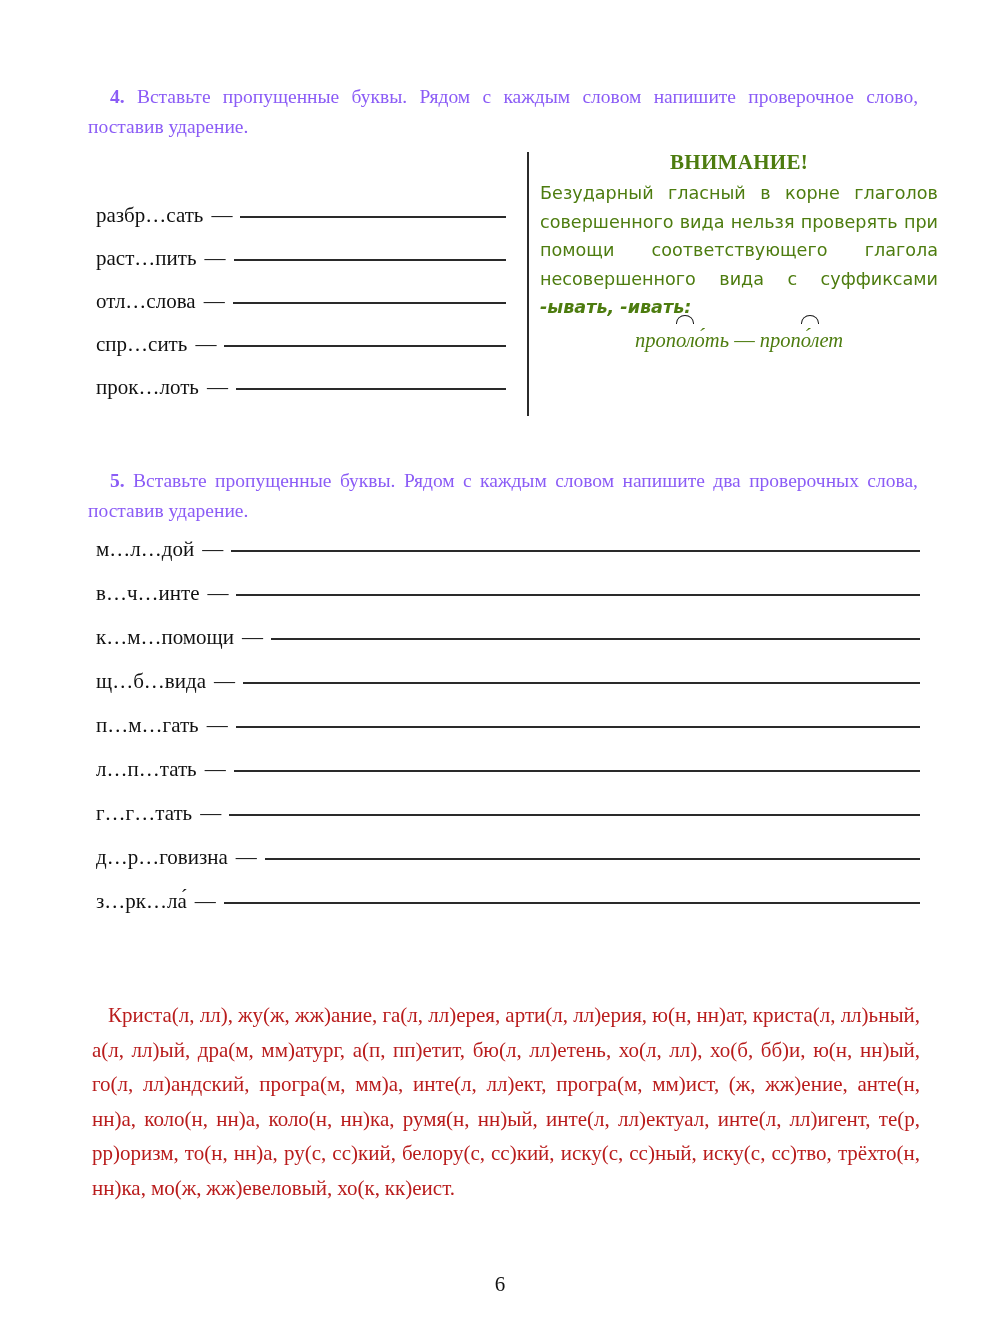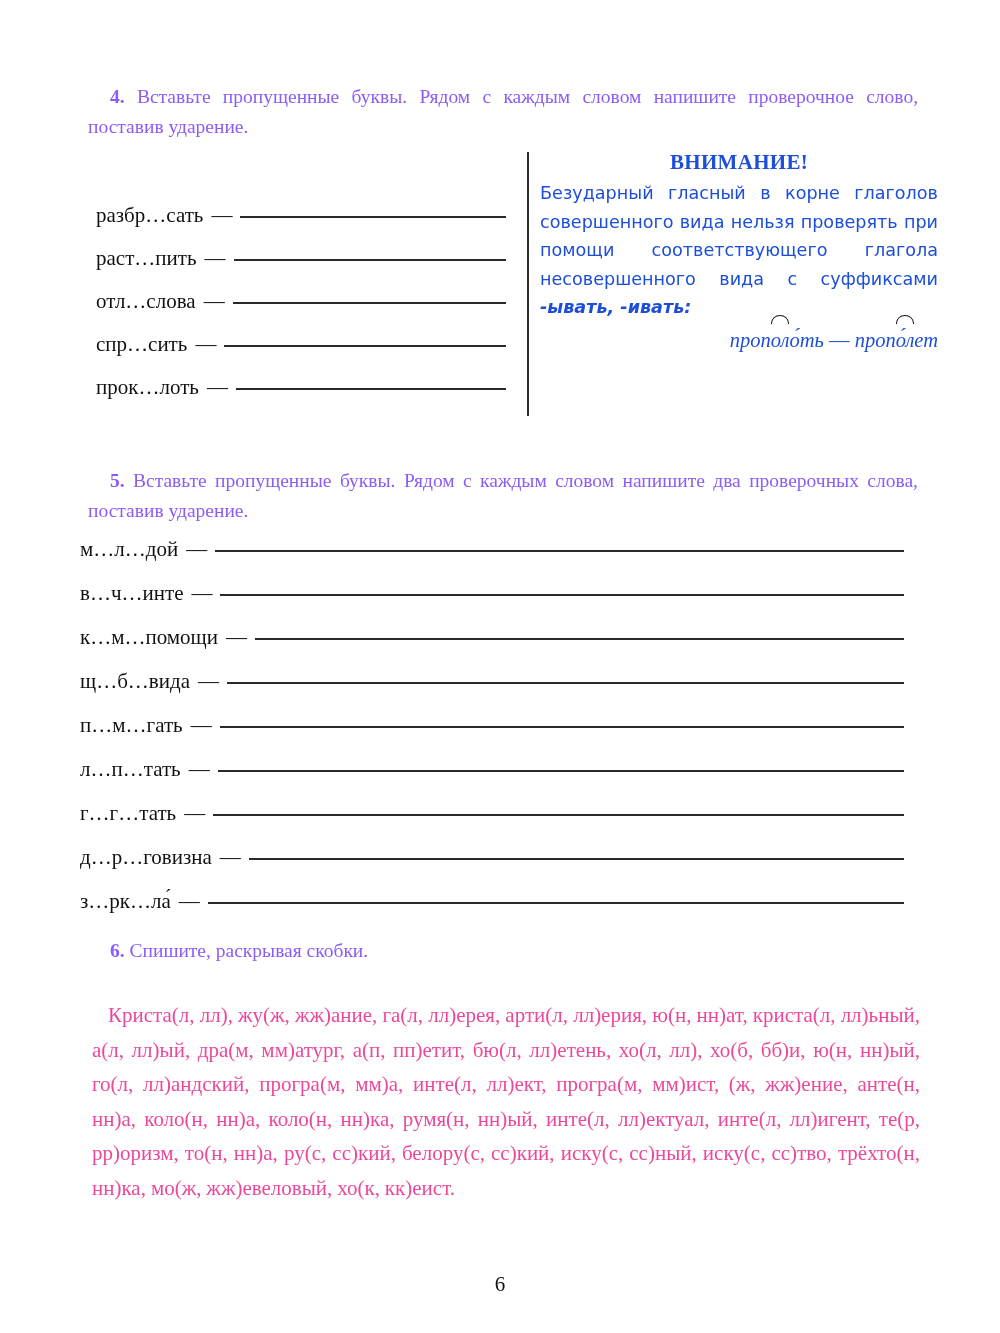--- a/index.html
+++ b/index.html
@@ -89,42 +89,42 @@
 
   
   #attention-box {
     position: absolute;
     left: 540px;
     top: 148px;
     width: 398px;
     font-family: "DejaVu Sans", "Liberation Sans", sans-serif;
     font-size: 17.6px;
     line-height: 28.4px;
-    color: #1d4ed8;
+    color: #4d7c0f;
   }
   #attention-title {
     font-family: "Liberation Serif", "DejaVu Serif", serif;
     font-weight: bold;
     font-size: 21px;
     text-align: center;
     letter-spacing: 0.3px;
     margin-bottom: 3px;
   }
   #attention-body {
     text-align: justify;
     text-align-last: left;
     hyphens: manual;
   }
   #attention-body b {
     font-style: italic;
     font-weight: bold;
   }
   .examples {
     font-family: "Liberation Serif", "DejaVu Serif", serif;
-    text-align: right;
+    text-align: center;
     font-size: 20.5px;
     line-height: 31px;
     margin-top: 4px;
   }
   .examples .it { font-style: italic; }
   .examples .bold { font-weight: bold; font-style: normal; }
 
   
   .rootarc {
     position: relative;
@@ -142,21 +142,21 @@
     border-radius: 60% 60% 0 0 / 100% 100% 0 0;
   }
 
   
   #ex5-heading {
     left: 88px;
     top: 466px;
     width: 830px;
   }
   #ex5-words {
-    left: 80px;
+    left: 96px;
     top: 537px;
     width: 824px;
     justify-content: center;
   }
   #ex5-words .word-row { height: 44px; }
 
   
   #ex6-heading {
     left: 88px;
     top: 936px;
@@ -165,21 +165,21 @@
   #ex6-body {
     position: absolute;
     left: 92px;
     top: 998px;
     width: 828px;
     font-size: 21px;
     line-height: 34.5px;
     text-align: justify;
     text-align-last: left;
     text-indent: 16px;
-    color: #ec4899;
+    color: #b91c1c;
     word-spacing: -0.3px;
   }
 
   
   #page-number {
     position: absolute;
     left: 0;
     right: 0;
     top: 1272px;
     text-align: center;
@@ -279,21 +279,18 @@
       <span class="dash">—</span>
       <span class="blank"></span>
     </div>
     <div class="word-row">
       <span class="word">з…рк…ла́</span>
       <span class="dash">—</span>
       <span class="blank"></span>
     </div>
   </div>
 
-  <div class="ex-heading" id="ex6-heading">
-    <span class="num">6.</span><span> Спишите, раскрывая скобки.</span>
-  </div>
 
   <div id="ex6-body">Криста(л, лл), жу(ж, жж)ание, га(л, лл)ерея, арти(л, лл)ерия, ю(н, нн)ат, криста(л, лл)ьный, а(л, лл)ый, дра(м, мм)атург, а(п, пп)етит, бю(л, лл)етень, хо(л, лл), хо(б, бб)и, ю(н, нн)ый, го(л, лл)андский, програ(м, мм)а, инте(л, лл)ект, програ(м, мм)ист, (ж, жж)ение, анте(н, нн)а, коло(н, нн)а, коло(н, нн)ка, румя(н, нн)ый, инте(л, лл)ектуал, инте(л, лл)игент, те(р, рр)оризм, то(н, нн)а, ру(с, сс)кий, белору(с, сс)кий, иску(с, сс)ный, иску(с, сс)тво, трёхто(н, нн)ка, мо(ж, жж)евеловый, хо(к, кк)еист.</div>
 
   <div id="page-number">6</div>
 
 </div>
 
 </body></html>

